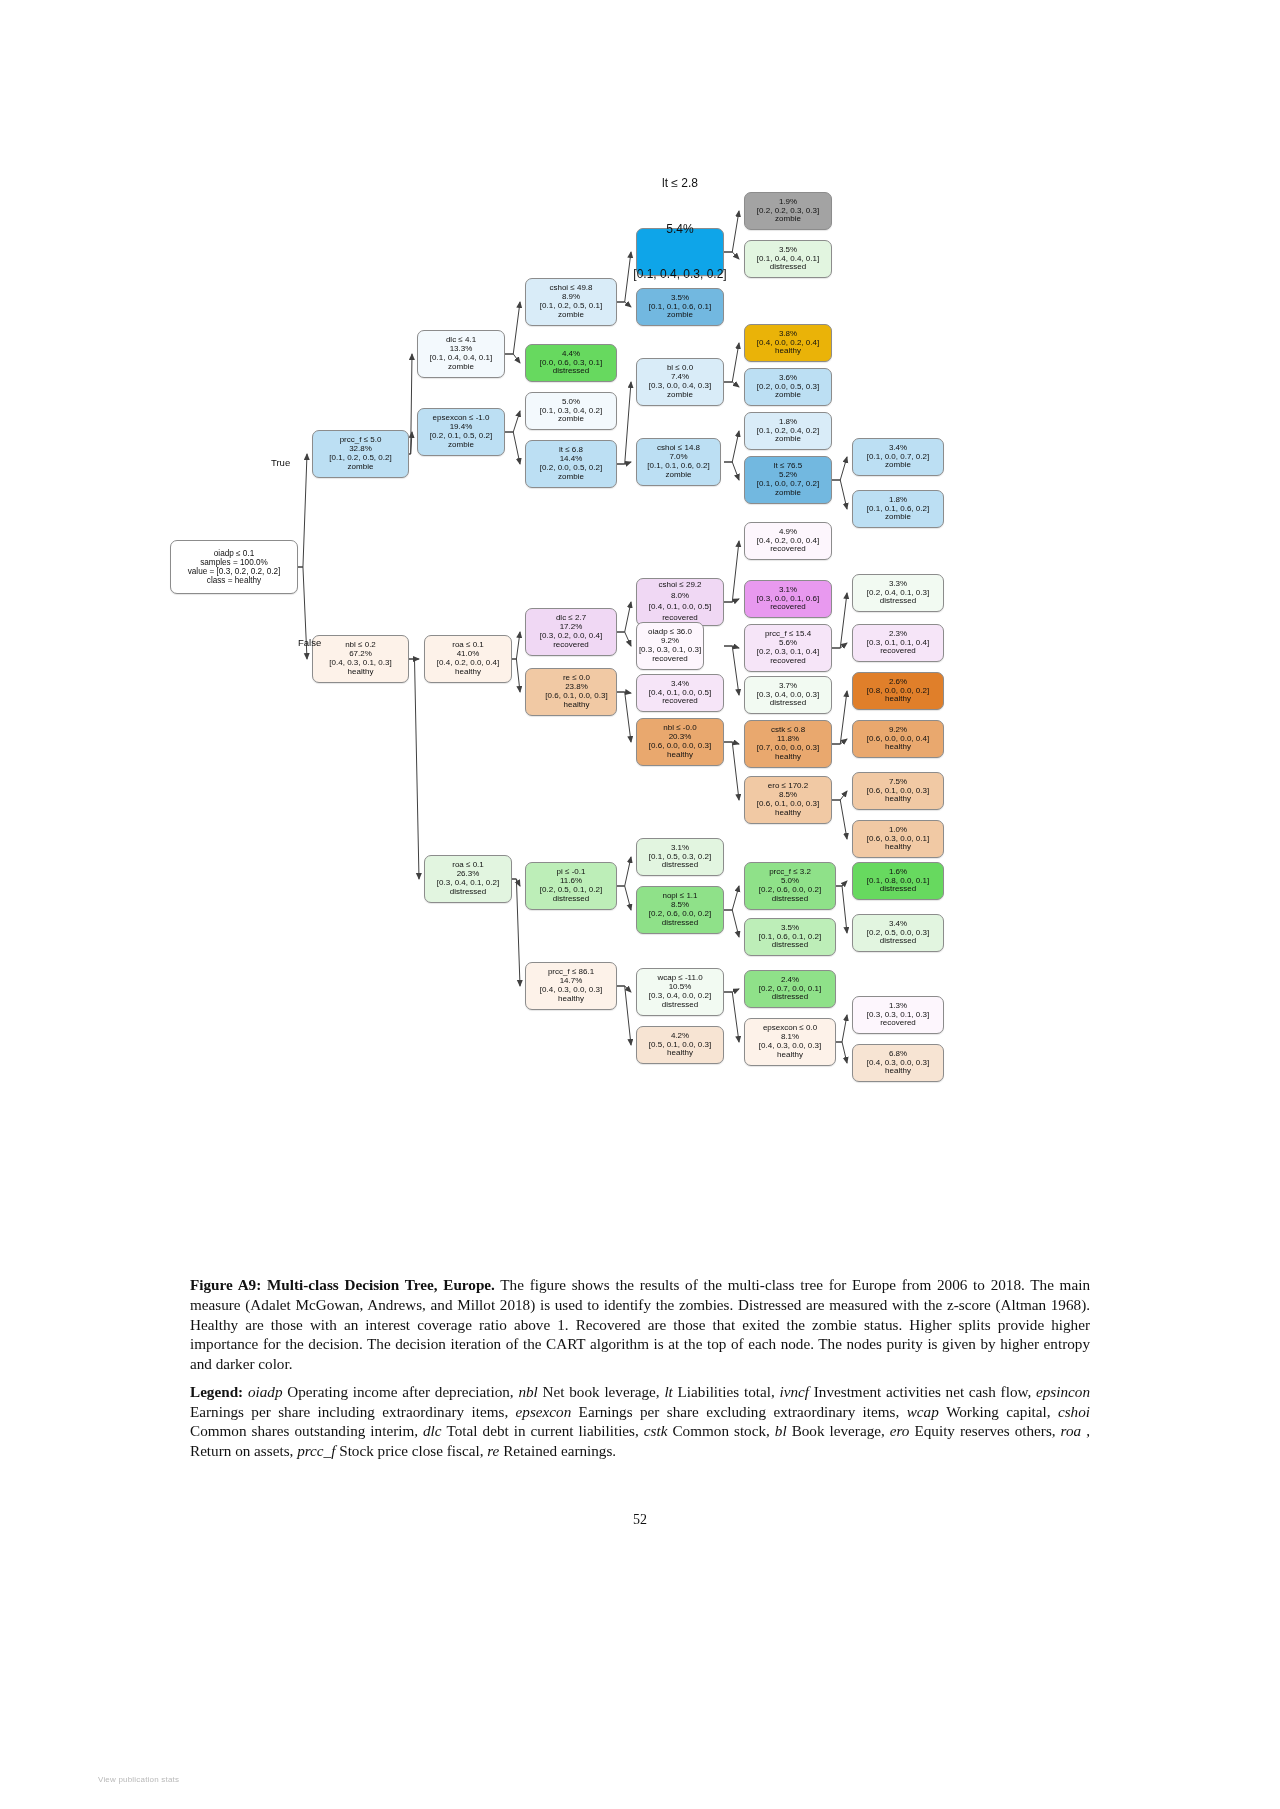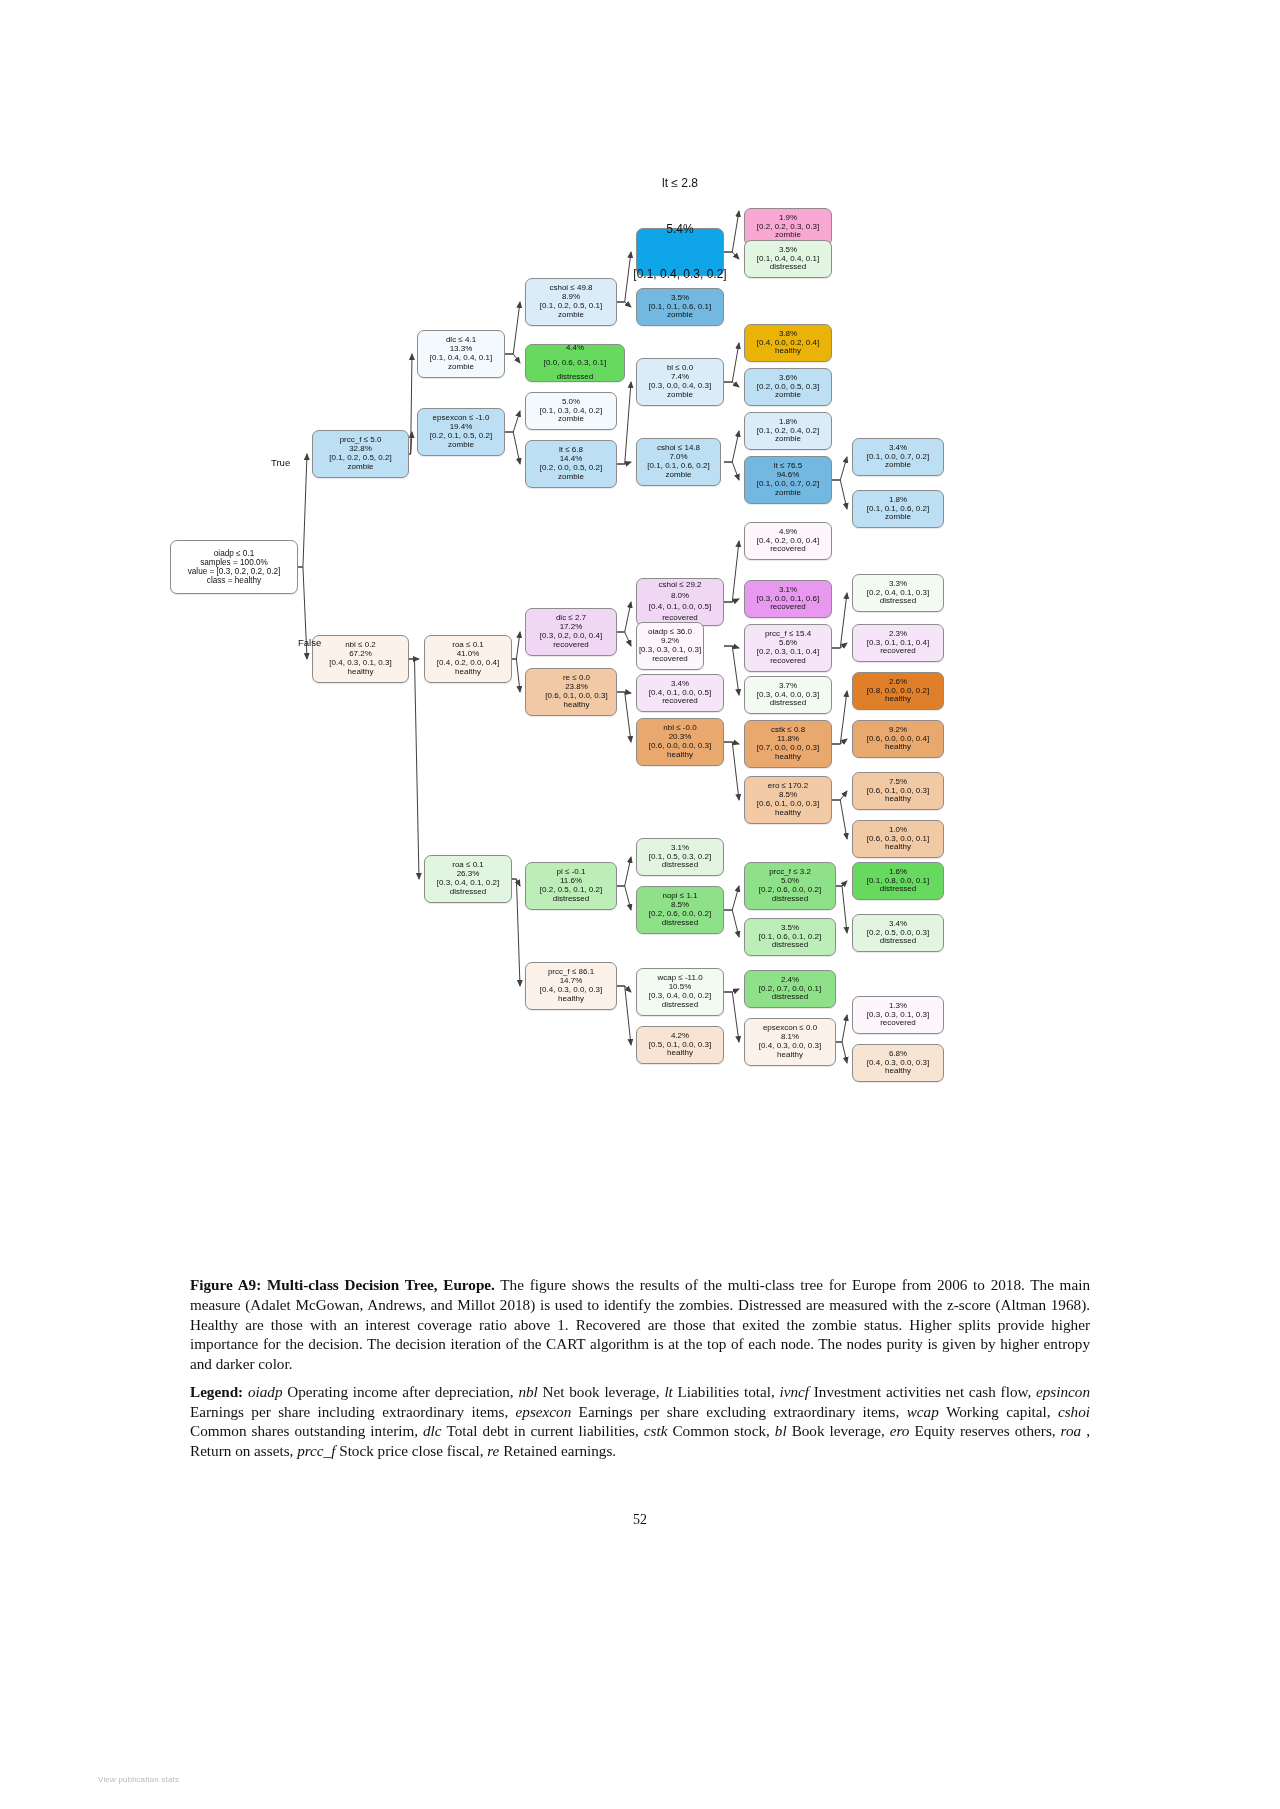--- a/index.html
+++ b/index.html
@@ -138,21 +138,21 @@
           <div class="ln">19.4%</div>
           <div class="ln">[0.2, 0.1, 0.5, 0.2]</div>
           <div class="ln">zombie</div>
         </div>
         <div class="node" style="left: 525px; top: 278px; width: 92px; height: 48px; font-size: 8px; background: rgb(217, 236, 248);">
           <div class="ln">cshoi ≤ 49.8</div>
           <div class="ln">8.9%</div>
           <div class="ln">[0.1, 0.2, 0.5, 0.1]</div>
           <div class="ln">zombie</div>
         </div>
-        <div class="node" style="left: 525px; top: 344px; width: 100px; height: 38px; font-size: 8px; background: rgb(103, 217, 95); gap: 6px;">
+        <div class="node" style="left: 525px; top: 344px; width: 92px; height: 38px; font-size: 8px; background: rgb(103, 217, 95);">
           <div class="ln">4.4%</div>
           <div class="ln">[0.0, 0.6, 0.3, 0.1]</div>
           <div class="ln">distressed</div>
         </div>
         <div class="node" style="left: 525px; top: 392px; width: 92px; height: 38px; font-size: 8px; background: rgb(243, 249, 253);">
           <div class="ln">5.0%</div>
           <div class="ln">[0.1, 0.3, 0.4, 0.2]</div>
           <div class="ln">zombie</div>
         </div>
         <div class="node" style="left: 525px; top: 440px; width: 92px; height: 48px; font-size: 8px; background: rgb(188, 223, 243);">
@@ -177,21 +177,21 @@
           <div class="ln">7.4%</div>
           <div class="ln">[0.3, 0.0, 0.4, 0.3]</div>
           <div class="ln">zombie</div>
         </div>
         <div class="node" style="left: 636px; top: 438px; width: 85px; height: 48px; font-size: 8px; background: rgb(188, 223, 243);">
           <div class="ln">cshoi ≤ 14.8</div>
           <div class="ln">7.0%</div>
           <div class="ln">[0.1, 0.1, 0.6, 0.2]</div>
           <div class="ln">zombie</div>
         </div>
-        <div class="node" style="left: 744px; top: 208px; width: 88px; height: 38px; font-size: 8px; background: #f9a8d4;">
+        <div class="node" style="left: 744px; top: 192px; width: 88px; height: 38px; font-size: 8px; background: #a3a3a3;">
           <div class="ln">1.9%</div>
           <div class="ln">[0.2, 0.2, 0.3, 0.3]</div>
           <div class="ln">zombie</div>
         </div>
         <div class="node" style="left: 744px; top: 240px; width: 88px; height: 38px; font-size: 8px; background: rgb(226, 245, 224);">
           <div class="ln">3.5%</div>
           <div class="ln">[0.1, 0.4, 0.4, 0.1]</div>
           <div class="ln">distressed</div>
         </div>
         <div class="node" style="left: 744px; top: 324px; width: 88px; height: 38px; font-size: 8px; background: #eab308;">
@@ -204,21 +204,21 @@
           <div class="ln">[0.2, 0.0, 0.5, 0.3]</div>
           <div class="ln">zombie</div>
         </div>
         <div class="node" style="left: 744px; top: 412px; width: 88px; height: 38px; font-size: 8px; background: rgb(217, 236, 248);">
           <div class="ln">1.8%</div>
           <div class="ln">[0.1, 0.2, 0.4, 0.2]</div>
           <div class="ln">zombie</div>
         </div>
         <div class="node" style="left: 744px; top: 456px; width: 88px; height: 48px; font-size: 8px; background: rgb(114, 184, 224);">
           <div class="ln">lt ≤ 76.5</div>
-          <div class="ln">94.6%</div>
+          <div class="ln">5.2%</div>
           <div class="ln">[0.1, 0.0, 0.7, 0.2]</div>
           <div class="ln">zombie</div>
         </div>
         <div class="node" style="left: 852px; top: 438px; width: 92px; height: 38px; font-size: 8px; background: rgb(188, 223, 243);">
           <div class="ln">3.4%</div>
           <div class="ln">[0.1, 0.0, 0.7, 0.2]</div>
           <div class="ln">zombie</div>
         </div>
         <div class="node" style="left: 852px; top: 490px; width: 92px; height: 38px; font-size: 8px; background: rgb(188, 223, 243);">
           <div class="ln">1.8%</div>

